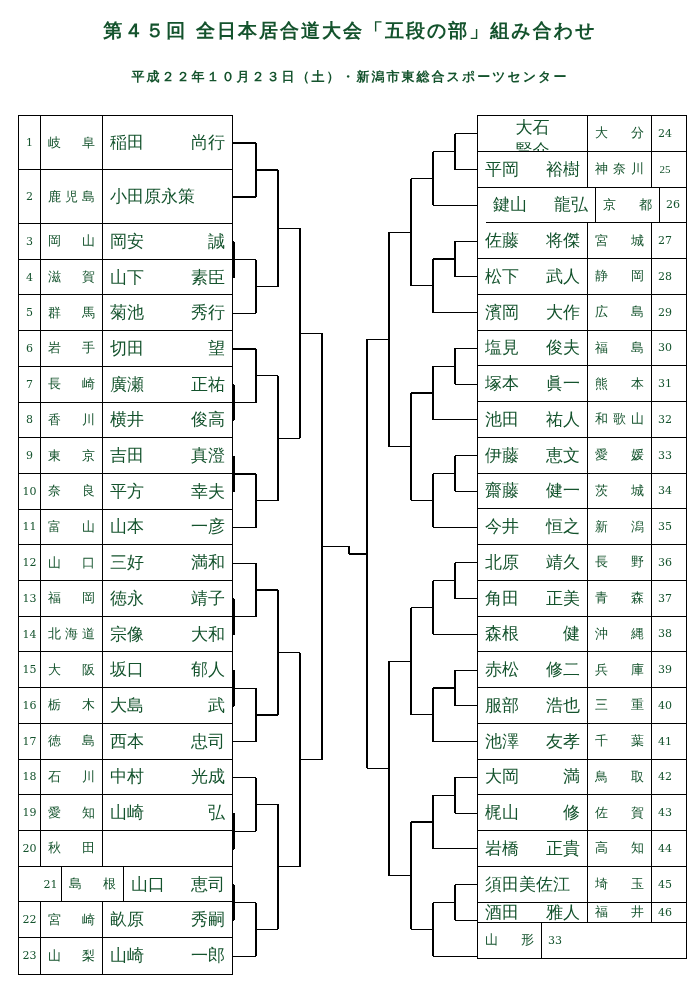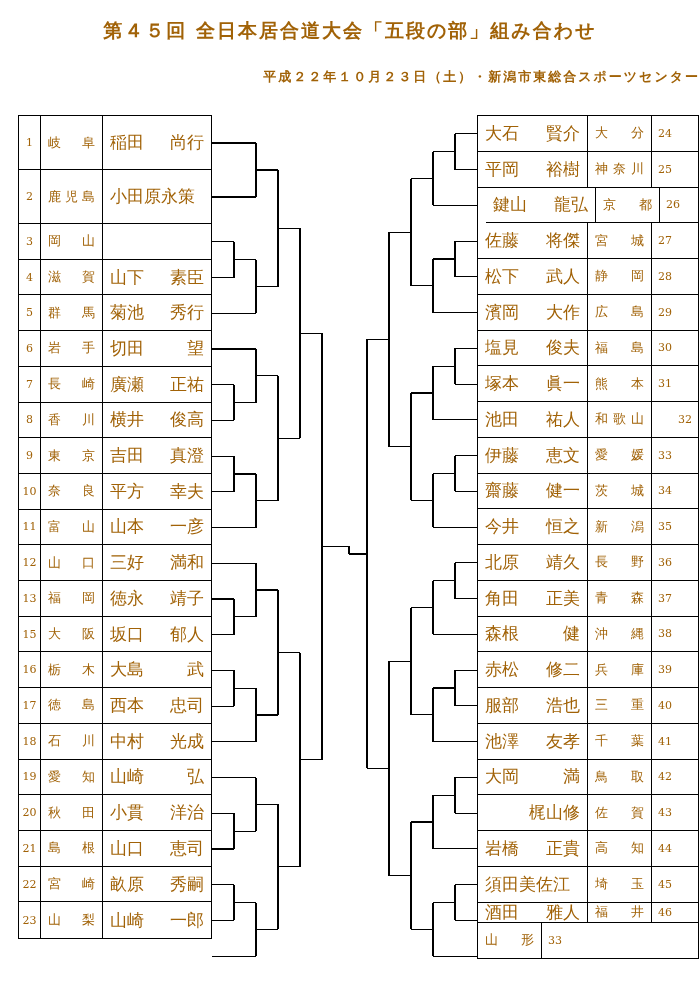--- a/index.html
+++ b/index.html
@@ -1,20 +1,20 @@
 <!DOCTYPE html>
 <html><head>
 <meta charset="utf-8">
 <style>
   html,body{margin:0;padding:0;background:#fff;}
-  .page{position:relative;width:700px;height:995px;background:#fff;color:#a16207;
+  .page{position:relative;width:700px;height:995px;background:#fff;color:#14532d;
         font-family:"DejaVu Serif","Liberation Serif",serif;overflow:hidden;}
   .title{position:absolute;top:18px;left:0;width:100%;text-align:center;
          font-size:19px;font-weight:bold;letter-spacing:2px;}
-  .subtitle{position:absolute;top:68px;left:0;width:100%;text-align:right;
+  .subtitle{position:absolute;top:68px;left:0;width:100%;text-align:center;
             font-size:13px;font-weight:bold;letter-spacing:2px;}
   .btable{position:absolute;border:1px solid #000;background:#fff;}
   .brow{display:flex;box-sizing:border-box;border-bottom:1px solid #000;align-items:stretch;}
   .brow:last-child{border-bottom:none;}
   .cell{display:flex;align-items:center;box-sizing:border-box;overflow:hidden;}
   .cbr{border-right:1px solid #000;}
   .c-num{justify-content:center;font-size:11px;}
   .c-pref{justify-content:space-between;padding:0 7px;font-size:13px;}
   .c-name{justify-content:space-between;padding:0 7px;font-size:17px;}
   svg.lines{position:absolute;left:0;top:0;pointer-events:none;}
@@ -204,20 +204,24 @@
         <div class="cell c-name" style="width: 108px; flex: 1 1 0%;">
           <span>小田原永策</span>
         </div>
       </div>
       <div class="brow" style="height: 35.7143px;">
         <div class="cell c-num cbr" style="width: 22px;">3</div>
         <div class="cell c-pref cbr" style="width: 62px;">
           <span>岡</span>
           <span>山</span>
         </div>
+        <div class="cell c-name" style="width: 108px; flex: 1 1 0%;">
+          <span>岡安</span>
+          <span>誠</span>
+        </div>
       </div>
       <div class="brow" style="height: 35.7143px;">
         <div class="cell c-num cbr" style="width: 22px;">4</div>
         <div class="cell c-pref cbr" style="width: 62px;">
           <span>滋</span>
           <span>賀</span>
         </div>
         <div class="cell c-name" style="width: 108px; flex: 1 1 0%;">
           <span>山下</span>
           <span>素臣</span>
@@ -316,20 +320,32 @@
         <div class="cell c-pref cbr" style="width: 62px;">
           <span>福</span>
           <span>岡</span>
         </div>
         <div class="cell c-name" style="width: 108px; flex: 1 1 0%;">
           <span>徳永</span>
           <span>靖子</span>
         </div>
       </div>
       <div class="brow" style="height: 35.7143px;">
+        <div class="cell c-num cbr" style="width: 22px;">14</div>
+        <div class="cell c-pref cbr" style="width: 62px;">
+          <span>北</span>
+          <span>海</span>
+          <span>道</span>
+        </div>
+        <div class="cell c-name" style="width: 108px; flex: 1 1 0%;">
+          <span>宗像</span>
+          <span>大和</span>
+        </div>
+      </div>
+      <div class="brow" style="height: 35.7143px;">
         <div class="cell c-num cbr" style="width: 22px;">15</div>
         <div class="cell c-pref cbr" style="width: 62px;">
           <span>大</span>
           <span>阪</span>
         </div>
         <div class="cell c-name" style="width: 108px; flex: 1 1 0%;">
           <span>坂口</span>
           <span>郁人</span>
         </div>
       </div>
@@ -376,27 +392,23 @@
           <span>山崎</span>
           <span>弘</span>
         </div>
       </div>
       <div class="brow" style="height: 35.7143px;">
         <div class="cell c-num cbr" style="width: 22px;">20</div>
         <div class="cell c-pref cbr" style="width: 62px;">
           <span>秋</span>
           <span>田</span>
         </div>
-        <div class="cell c-name" style="width: 108px; flex: 1 1 0%;">
-          <span>小貫</span>
-          <span>洋治</span>
-        </div>
-      </div>
-      <div class="brow" style="height: 35.7143px;">
-        <div class="cell c-num cbr" style="width: 22px;">21</div>
+      </div>
+      <div class="brow" style="height: 35.7143px;">
+        <div class="cell c-num cbr" style="width: 22px; margin-left: 21px;">21</div>
         <div class="cell c-pref cbr" style="width: 62px;">
           <span>島</span>
           <span>根</span>
         </div>
         <div class="cell c-name" style="width: 108px; flex: 1 1 0%;">
           <span>山口</span>
           <span>恵司</span>
         </div>
       </div>
       <div class="brow" style="height: 35.7143px;">
@@ -417,31 +429,31 @@
           <span>梨</span>
         </div>
         <div class="cell c-name" style="width: 108px; flex: 1 1 0%;">
           <span>山崎</span>
           <span>一郎</span>
         </div>
       </div>
     </div>
   <div id="right-table" class="btable" style="left:477px;top:115px;">
       <div class="brow" style="height: 35.75px;">
-        <div class="cell c-name cbr" style="width: 110px;">
+        <div class="cell c-name cbr" style="width: 110px; flex-direction: column;">
           <span>大石</span>
           <span>賢介</span>
         </div>
         <div class="cell c-pref cbr" style="width: 64px;">
           <span>大</span>
           <span>分</span>
         </div>
         <div class="cell c-num" style="width: 26px;">24</div>
       </div>
-      <div class="brow" style="height: 35.75px;">
+      <div class="brow" style="height: 35.75px; font-family: Liberation Serif, serif;">
         <div class="cell c-name cbr" style="width: 110px;">
           <span>平岡</span>
           <span>裕樹</span>
         </div>
         <div class="cell c-pref cbr" style="width: 64px;">
           <span>神</span>
           <span>奈</span>
           <span>川</span>
         </div>
         <div class="cell c-num" style="width: 26px;">25</div>
@@ -515,21 +527,21 @@
       <div class="brow" style="height: 35.75px;">
         <div class="cell c-name cbr" style="width: 110px;">
           <span>池田</span>
           <span>祐人</span>
         </div>
         <div class="cell c-pref cbr" style="width: 64px;">
           <span>和</span>
           <span>歌</span>
           <span>山</span>
         </div>
-        <div class="cell c-num" style="width: 26px; margin-left: 20px;">32</div>
+        <div class="cell c-num" style="width: 26px;">32</div>
       </div>
       <div class="brow" style="height: 35.75px;">
         <div class="cell c-name cbr" style="width: 110px;">
           <span>伊藤</span>
           <span>恵文</span>
         </div>
         <div class="cell c-pref cbr" style="width: 64px;">
           <span>愛</span>
           <span>媛</span>
         </div>
@@ -628,21 +640,21 @@
           <span>大岡</span>
           <span>満</span>
         </div>
         <div class="cell c-pref cbr" style="width: 64px;">
           <span>鳥</span>
           <span>取</span>
         </div>
         <div class="cell c-num" style="width: 26px;">42</div>
       </div>
       <div class="brow" style="height: 35.75px;">
-        <div class="cell c-name cbr" style="width: 110px; justify-content: flex-end;">
+        <div class="cell c-name cbr" style="width: 110px;">
           <span>梶山</span>
           <span>修</span>
         </div>
         <div class="cell c-pref cbr" style="width: 64px;">
           <span>佐</span>
           <span>賀</span>
         </div>
         <div class="cell c-num" style="width: 26px;">43</div>
       </div>
       <div class="brow" style="height: 35.75px;">

